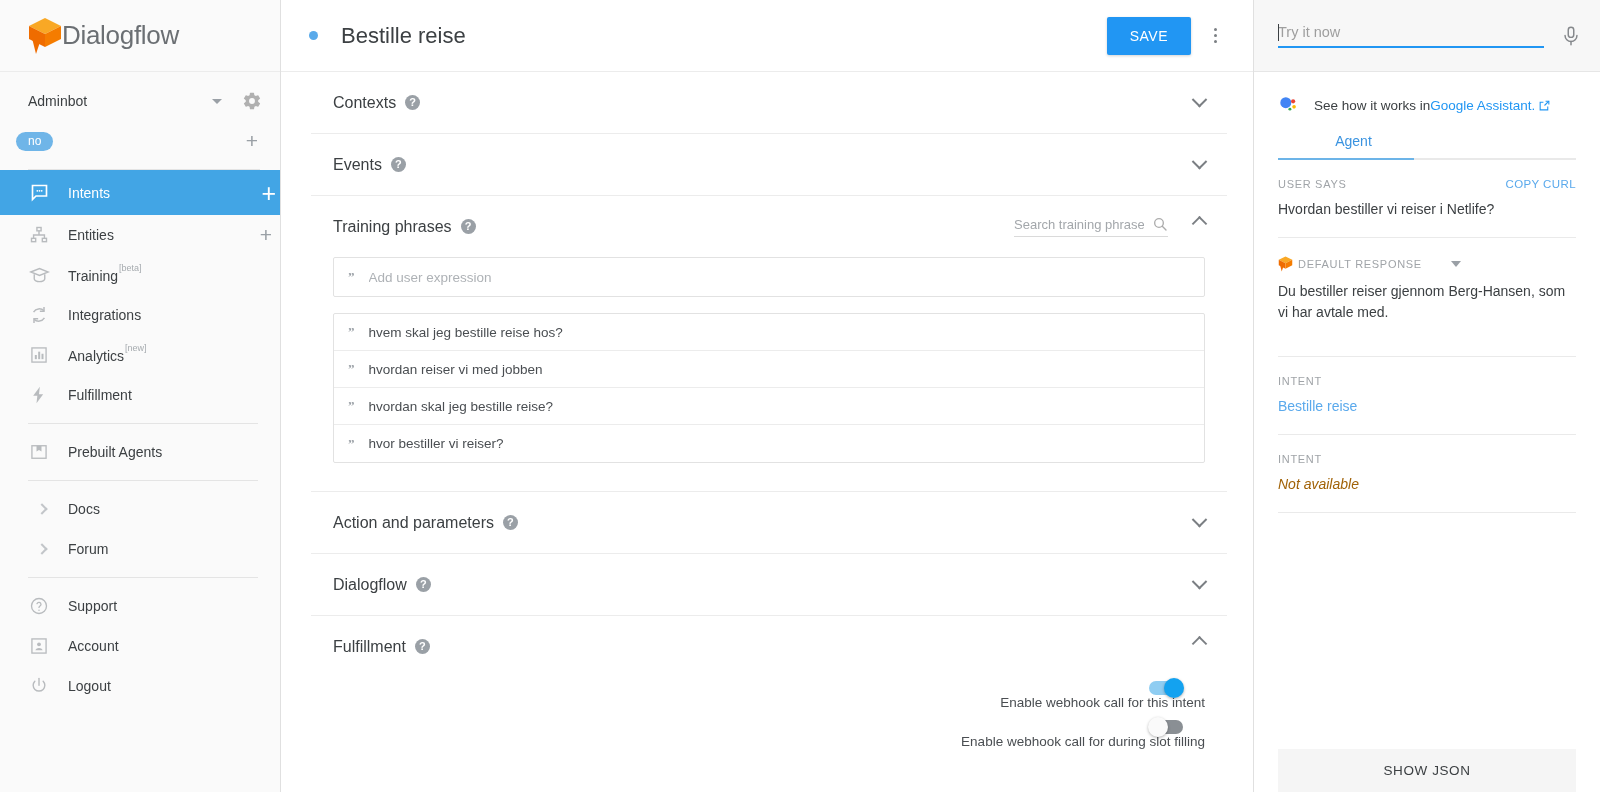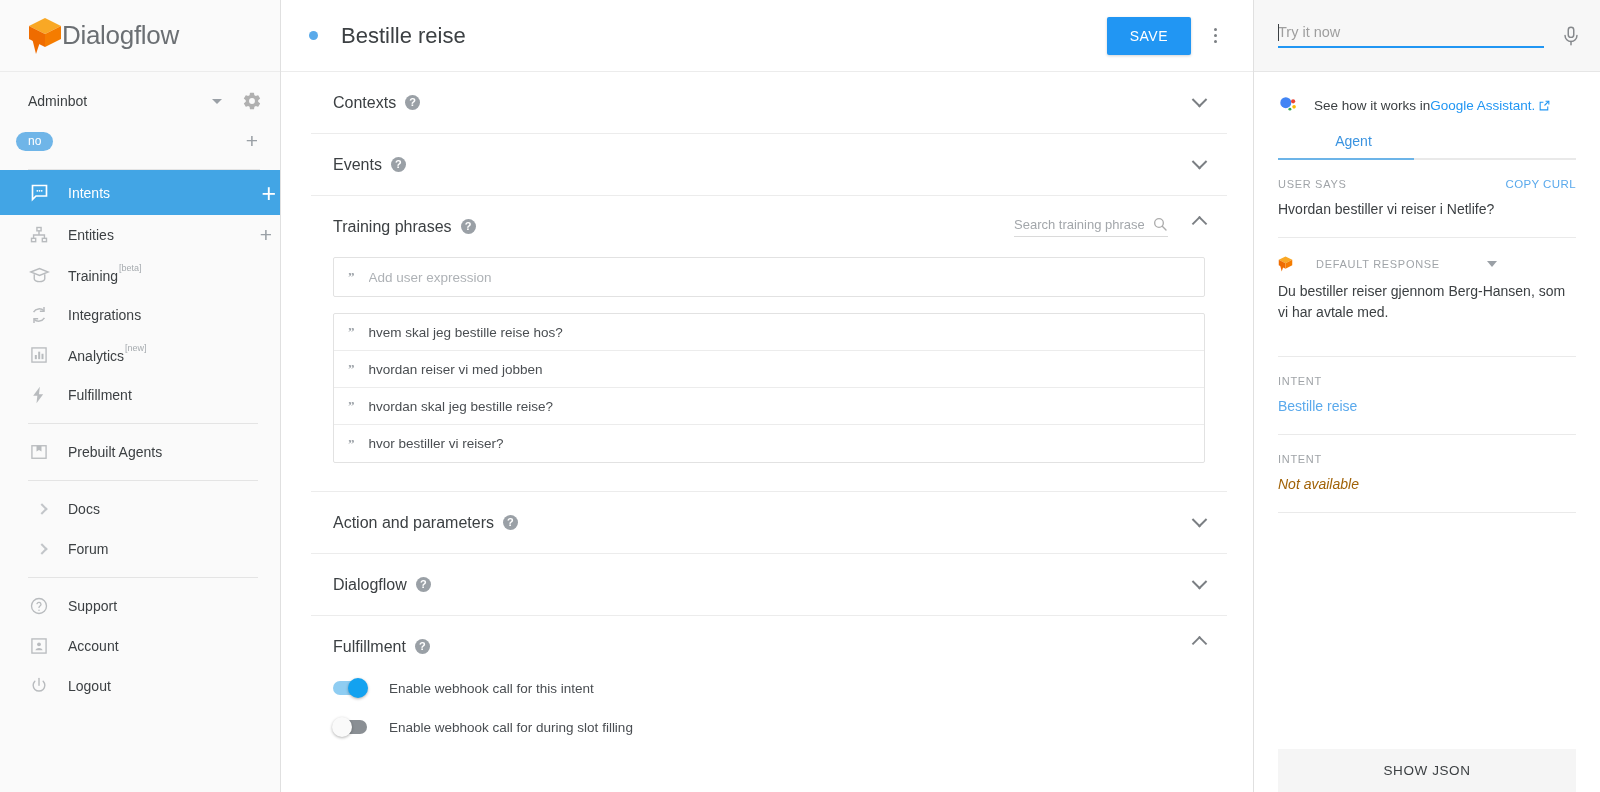--- a/index.html
+++ b/index.html
@@ -170,21 +170,21 @@
     background: #fff;
   }
   .tp-row {
     display: flex; align-items: center; height: 37px;
     padding: 0 14px; border-bottom: 1px solid #ececec;
     font-size: 13.5px; color: #4a4e52; cursor: pointer;
   }
   .tp-row:last-child { border-bottom: none; }
 
   .ff-body { padding: 4px 22px 30px 22px; }
-  .ff-row { display: flex; align-items: flex-start; height: 39px; }
+  .ff-row { display: flex; align-items: flex-end; height: 39px; flex-direction: column; }
   .switch {
     width: 34px; height: 14px; border-radius: 7px; position: relative;
     margin-right: 22px; flex: none;
   }
   .switch .knob {
     position: absolute; width: 20px; height: 20px; border-radius: 50%;
     top: -3px; box-shadow: 0 1px 3px rgba(0,0,0,.3);
   }
   .switch.on { background: #8fcdf2; }
   .switch.on .knob { right: -1px; background: #13a2f0; }
@@ -234,21 +234,21 @@
   .sim-block { padding: 18px 0 0 0; }
   .sim-label-row { display: flex; align-items: center; }
   .sim-label {
     font-size: 11px; color: #a0a4a8; letter-spacing: .7px; flex: 1;
   }
   .copy-curl { font-size: 11.5px; color: #5aa9ec; letter-spacing: .4px; cursor: pointer; }
   .sim-value { font-size: 14px; color: #3c4043; margin-top: 9px; line-height: 1.45; }
   .sim-value.link-val { color: #5aa9ec; cursor: pointer; }
   .sim-value.italic { font-style: italic; color: #a16207; }
   .sim-rule { height: 1px; background: #eaeaea; margin-top: 18px; }
-  .resp-head { display: flex; align-items: center; gap: 23px; }
+  .resp-head { display: flex; align-items: center; gap: 5px; }
   .mini-cube { width: 15px; height: 16px; position: relative; flex: none; }
   .resp-caret {
     width: 0; height: 0; border-left: 5px solid transparent;
     border-right: 5px solid transparent; border-top: 6px solid #9aa0a6;
     margin-left: 24px;
   }
   .show-json {
     margin: 22px 24px 0 24px; background: #f5f5f5;
     text-align: center; font-size: 13.5px; color: #3c4043;
     letter-spacing: .6px; padding: 14px 0; cursor: pointer;

